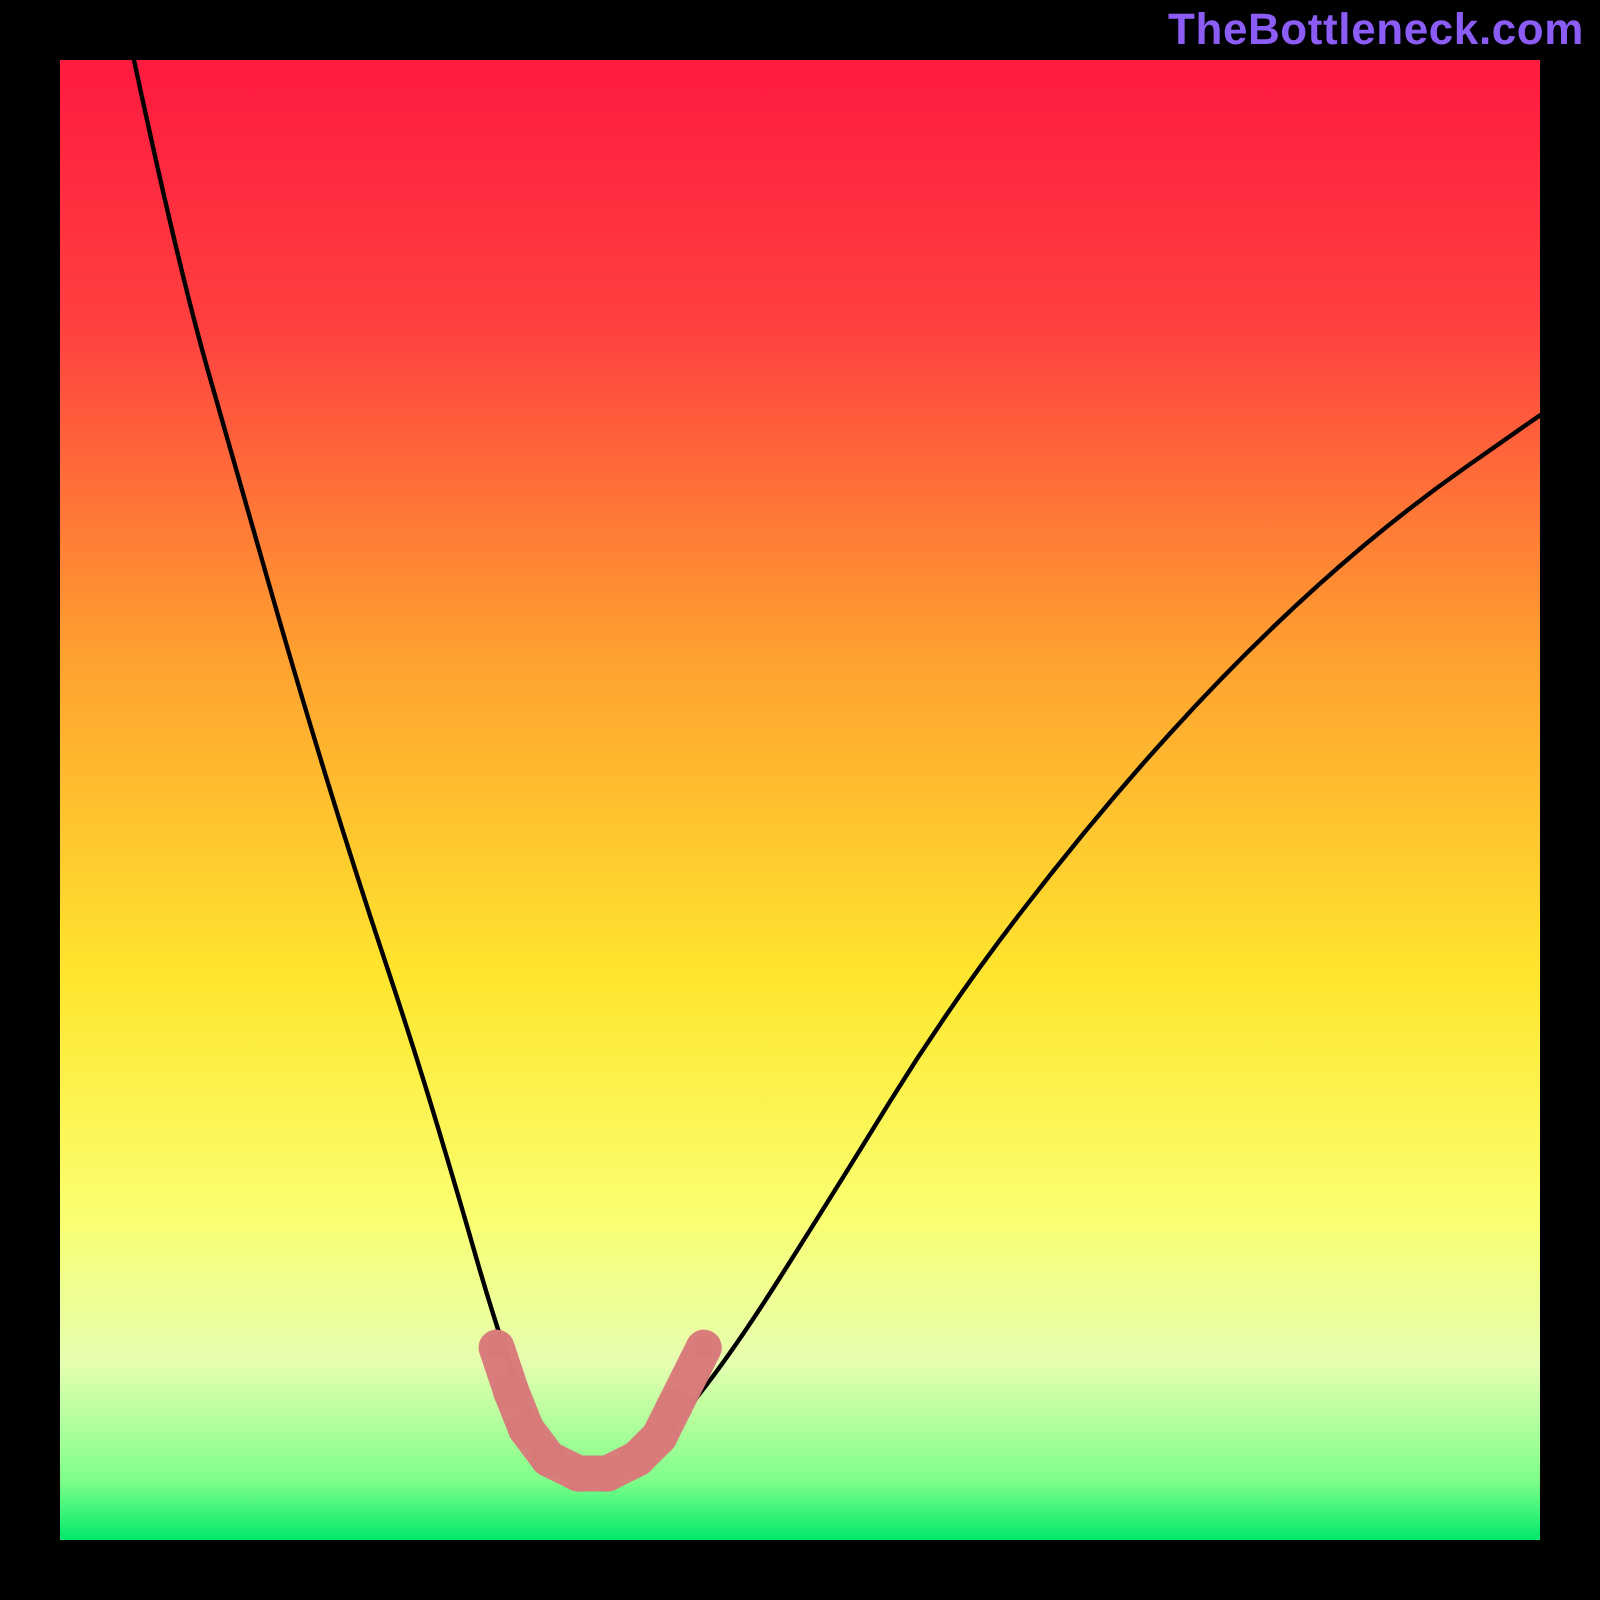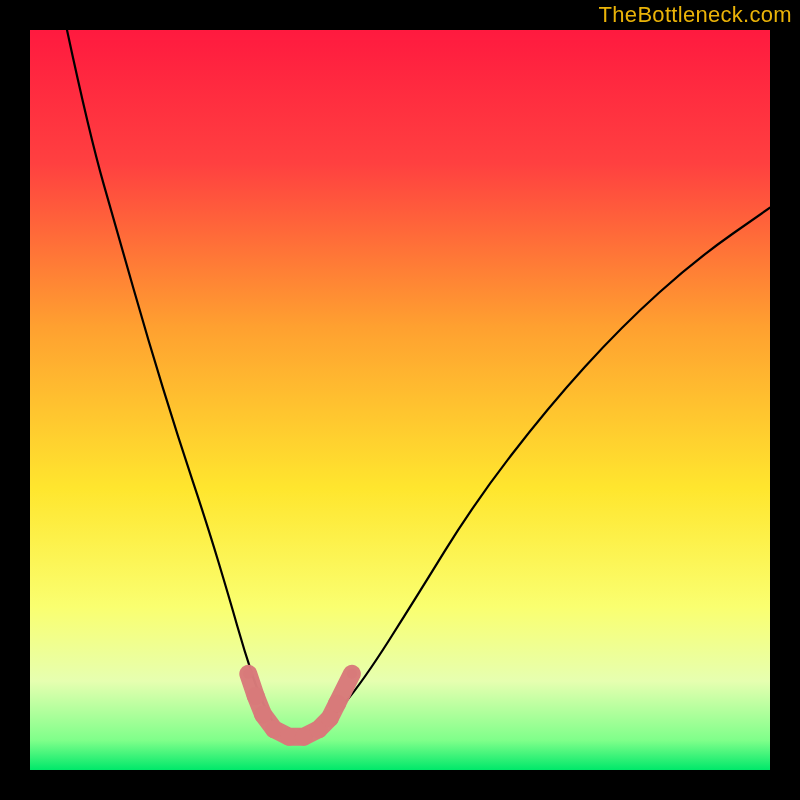--- a/index.html
+++ b/index.html
@@ -14,23 +14,23 @@
   .frame {
     position: absolute;
     left: 0; top: 0;
     width: 800px; height: 800px;
     background: #000;
   }
   .watermark {
     position: absolute;
     top: 2px;
     right: 8px;
-    color: #eab308;
+    color: #8b5cf6;
     font-size: 22px;
-    font-weight: 400;
+    font-weight: 700;
     letter-spacing: 0.3px;
     z-index: 50;
   }
   .plot-wrap {
     position: absolute;
     left: 30px;
     top: 30px;
     width: 740px;
     height: 740px;
   }

